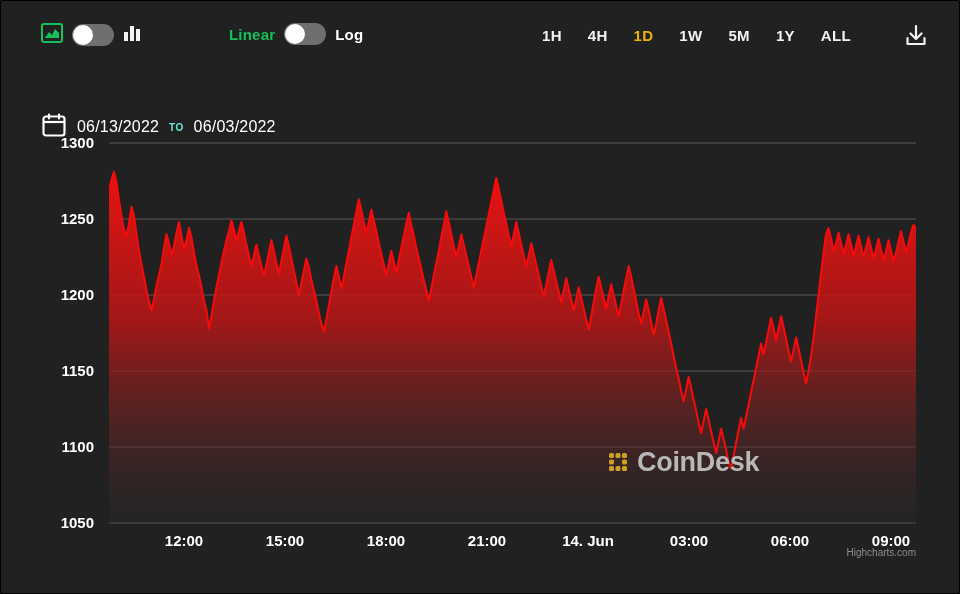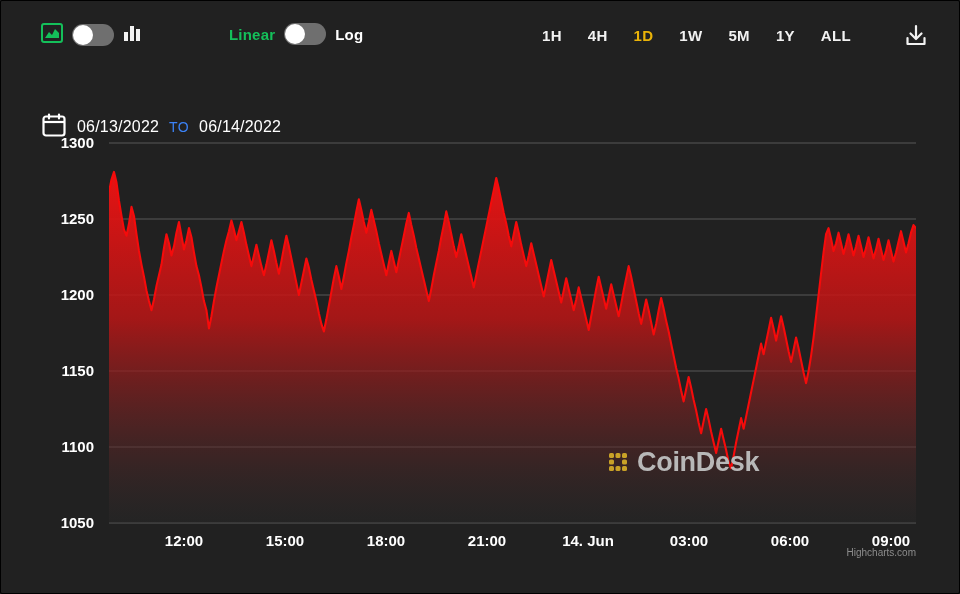--- a/index.html
+++ b/index.html
@@ -125,23 +125,23 @@
     overflow: hidden;
     margin-top: 39px;
   }
   .date-text {
     font-size: 16px;
     color: #ffffff;
     white-space: nowrap;
     letter-spacing: .2px;
   }
   .date-sep {
-    font-size: 14px;
-    font-weight: normal;
-    color: #3b82f6;
+    font-size: 10px;
+    font-weight: bold;
+    color: #5eead4;
     letter-spacing: .4px;
   }
 
   
   .chart-wrap {
     position: absolute;
     left: 0;
     top: 112px;
     width: 960px;
     height: 470px;
@@ -235,21 +235,21 @@
   <div class="date-row">
     <span>
       <svg width="26" height="26" viewBox="0 0 26 26">
         <rect x="2.5" y="4.5" width="21" height="19" rx="2.5" fill="none" stroke="#ffffff" stroke-width="2.2"></rect>
         <path d="M2.5 10 L23.5 10" stroke="#ffffff" stroke-width="2.2"></path>
         <path d="M8 2.5 L8 6.5 M18 2.5 L18 6.5" stroke="#ffffff" stroke-width="2.2" stroke-linecap="round"></path>
       </svg>
     </span>
     <span class="date-text">06/13/2022</span>
     <span class="date-sep">TO</span>
-    <span class="date-text">06/14/2022</span>
+    <span class="date-text">06/03/2022</span>
   </div>
 
   <div class="chart-wrap">
     <svg class="chart-svg" id="chart-svg" width="960" height="470" viewBox="0 0 960 470">
 
       <defs>
         <linearGradient id="areaGrad" x1="0" y1="0" x2="0" y2="1">
           <stop offset="0%" stop-color="#e81313" stop-opacity="1"></stop>
           <stop offset="42%" stop-color="#c01515" stop-opacity="0.82"></stop>
           <stop offset="72%" stop-color="#6d2424" stop-opacity="0.58"></stop>

